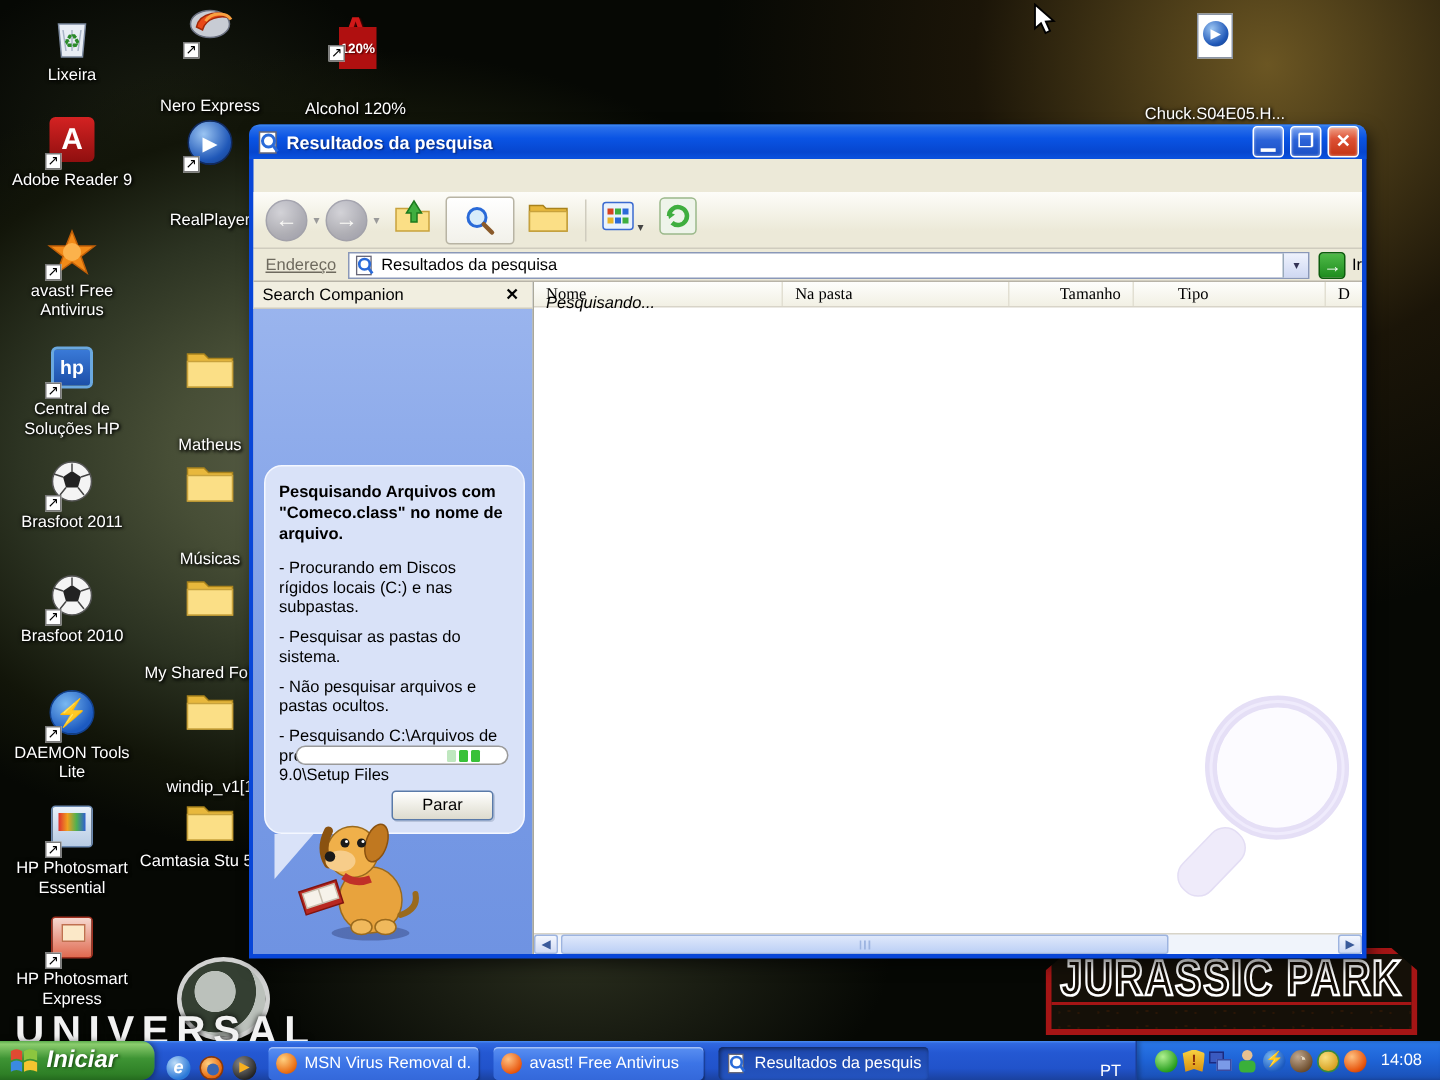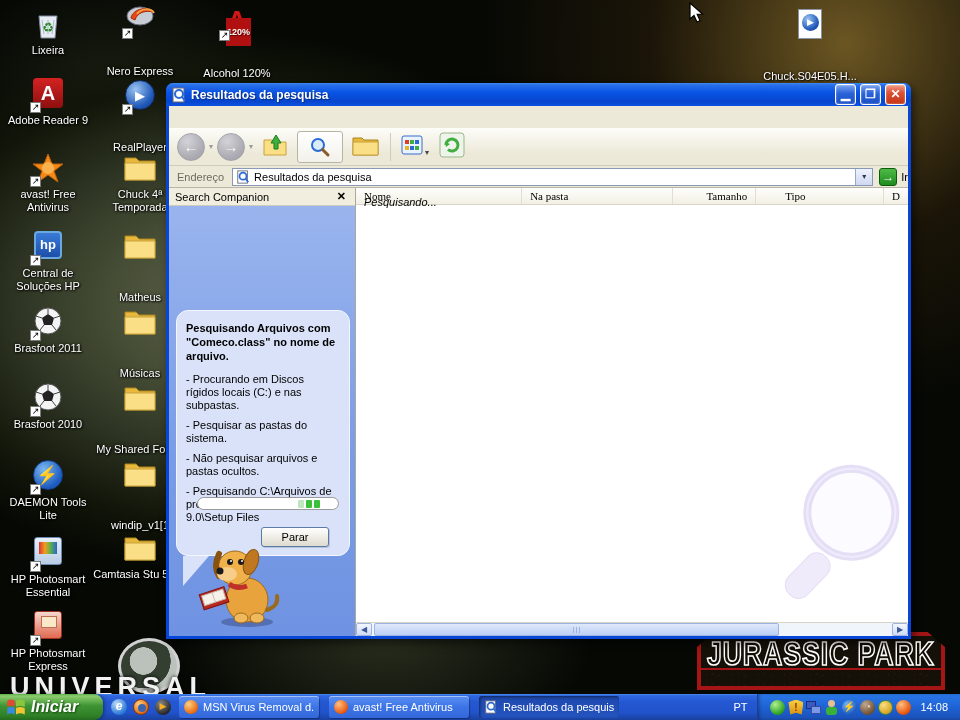--- a/index.html
+++ b/index.html
@@ -49,21 +49,21 @@
 
   .toolbar { position:absolute; left:0; top:22px; width:100%; height:38px; background:linear-gradient(#fdfdf9,#ece9d8 70%); border-bottom:1px solid #cfccbe; display:flex; align-items:center; }
   .nav-circle { width:28px; height:28px; border-radius:50%; background:radial-gradient(circle at 35% 30%, #c8c8d2, #9a9aa8 60%, #83839a); border:1px solid #8a8a9a; color:#fff; font-size:15px; font-weight:bold; text-align:center; line-height:26px; }
   .mini-chev { color:#9a9a9a; font-size:8px; padding:0 4px; }
   .tool-sep { width:1px; height:28px; background:#cfccbe; margin:0 5px; }
   .search-press { width:46px; height:32px; background:linear-gradient(#fff,#f2f1ea); border:1px solid #b8b4a4; border-radius:3px; display:flex; align-items:center; justify-content:center; margin:0 4px; }
   .tool-ic { margin:0 5px; }
   .views-caret { color:#444; font-size:8px; margin-left:2px; }
 
   .addrbar { position:absolute; left:0; top:60px; width:100%; height:22px; background:#ece9d8; border-bottom:1px solid #b8b4a8; display:flex; align-items:center; font-size:11px; }
-  .addr-label { color:#6e6a5e; padding:0 8px; }
+  .addr-label { color:#6e6a5e; padding:0 8px;text-decoration:underline; }
   .addr-combo { flex:1; height:18px; background:#fff; border:1px solid #8a98b8; display:flex; align-items:center; gap:4px; padding-left:3px; color:#000; }
   .addr-drop { margin-left:auto; width:17px; height:16px; background:linear-gradient(#eef2fd,#cfd8f2); border-left:1px solid #9ab; color:#335; font-size:8px; text-align:center; line-height:16px; }
   .go-btn { width:18px; height:18px; margin:0 4px 0 6px; border-radius:3px; background:linear-gradient(#4fba48,#1e8c1e); border:1px solid #0d5c0d; color:#fff; font-weight:bold; text-align:center; line-height:16px; font-size:12px; }
   .go-label { padding-right:0; color:#000; }
 
   .mainarea { position:absolute; left:0; top:82px; width:100%; height:448px; }
 
   
   .companion { position:absolute; left:0; top:0; width:187px; height:100%; border-right:1px solid #aaa89a; background:linear-gradient(#9cb6ee,#7a9ce6 60%,#6f93e2); }
   .comp-head { height:18px; background:#f1eee0; border-bottom:1px solid #cfccbe; display:flex; align-items:center; font-size:11px; padding:0 6px; color:#000; }
@@ -87,21 +87,21 @@
   .list-status { position:absolute; left:8px; top:8px; font-size:11px; color:#000;font-style:italic; }
   .watermark { position:absolute; right:2px; bottom:14px; opacity:.95; }
   .hscroll { position:absolute; left:0; bottom:0; right:0; height:14px; background:#f0f4fb; border-top:1px solid #d8d4c8; display:flex; }
   .sbtn { width:16px; height:13px; background:linear-gradient(#f4f7fe,#cfdaf4); border:1px solid #9db4e0; border-radius:2px; color:#3a5a9a; font-size:8px; text-align:center; line-height:12px; }
   .sthumb { margin-left:2px; width:405px; height:13px; background:linear-gradient(#dfe8fb,#bcd0f5); border:1px solid #9db4e0; border-radius:2px; position:relative; }
   .sthumb::after { content:""; position:absolute; left:50%; top:3px; width:8px; height:6px; margin-left:-4px;
     background:linear-gradient(90deg,#9db4e0 1px,transparent 1px); background-size:3px 100%; }
 
   
   .taskbar { position:absolute; left:0; top:694px; width:960px; height:26px; z-index:50;
-    background:linear-gradient(#4b8df0 0%, #3068e0 6%, #2458d2 30%, #2153cb 70%, #1a419f 100%); display:flex; align-items:center; }
+    background:linear-gradient(#4b8df0 0%, #3068e0 6%, #2458d2 30%, #2153cb 70%, #1a419f 100%); display:flex; align-items:flex-end; }
   .start { width:103px; height:26px; border-radius:0 9px 9px 0; display:flex; align-items:center; gap:5px; padding-left:6px;
     background:linear-gradient(#5aab4a 0%, #8ccd6e 8%, #3e9434 45%, #2e7f26 85%, #246a1e 100%); box-shadow:1px 0 4px rgba(0,0,0,.45); }
   .start-label { color:#fff; font-weight:bold; font-style:italic; font-size:16px; text-shadow:1px 1px 2px #1a4a12; }
   .ql { display:flex; align-items:center; gap:6px; padding:0 8px; }
   .task { width:140px; height:22px; margin-right:10px; border-radius:3px; display:flex; align-items:center; gap:5px; padding:0 5px;
     background:linear-gradient(#5a90f2,#3c74e6 50%,#3468da); box-shadow:inset 0 1px 0 rgba(255,255,255,.45), 1px 1px 1px rgba(0,0,0,.3); color:#fff; font-size:11px; }
   .task.active { background:linear-gradient(#1e48ad,#2454c0); box-shadow:inset 1px 1px 3px rgba(0,0,0,.5); }
   .task-label { white-space:nowrap; overflow:hidden; }
   .lang { margin-left:auto; color:#fff; font-size:11px; padding:0 10px; }
   .tray { height:26px; display:flex; align-items:center; gap:3px; padding:0 8px 0 12px;
@@ -228,29 +228,20 @@
   </div>
 
   <div class="dicon" style="left:92px;top:78px">
     <div class="glyph">
       <div class="g-circle" style="background:radial-gradient(circle at 35% 30%, #9ac4f2, #2058b8 65%, #123a80);border:1px solid #102a60;color:#fff;font-size:13px;line-height:30px;text-align:center;">▶</div>
       <div class="sc-arrow">↗</div>
     </div>
     <div class="lbl nw">RealPlayer</div>
   </div>
 
-  <div class="dicon" style="left:92px;top:152px">
-    <div class="glyph">
-      <svg width="34" height="30" viewBox="0 0 34 30">
-          <path d="M2 6 h11 l3 3 h16 v19 h-30 z" fill="#e8b83c" stroke="#a8821c"></path>
-          <path d="M2 11 h30 v17 h-30 z" fill="#fbdf86" stroke="#c8a23c"></path>
-        </svg>
-    </div>
-    <div class="lbl">Chuck 4ª Temporada</div>
-  </div>
 
   <div class="dicon" style="left:92px;top:230px">
     <div class="glyph">
       <svg width="34" height="30" viewBox="0 0 34 30">
           <path d="M2 6 h11 l3 3 h16 v19 h-30 z" fill="#e8b83c" stroke="#a8821c"></path>
           <path d="M2 11 h30 v17 h-30 z" fill="#fbdf86" stroke="#c8a23c"></path>
         </svg>
     </div>
     <div class="lbl nw">Matheus</div>
   </div>

